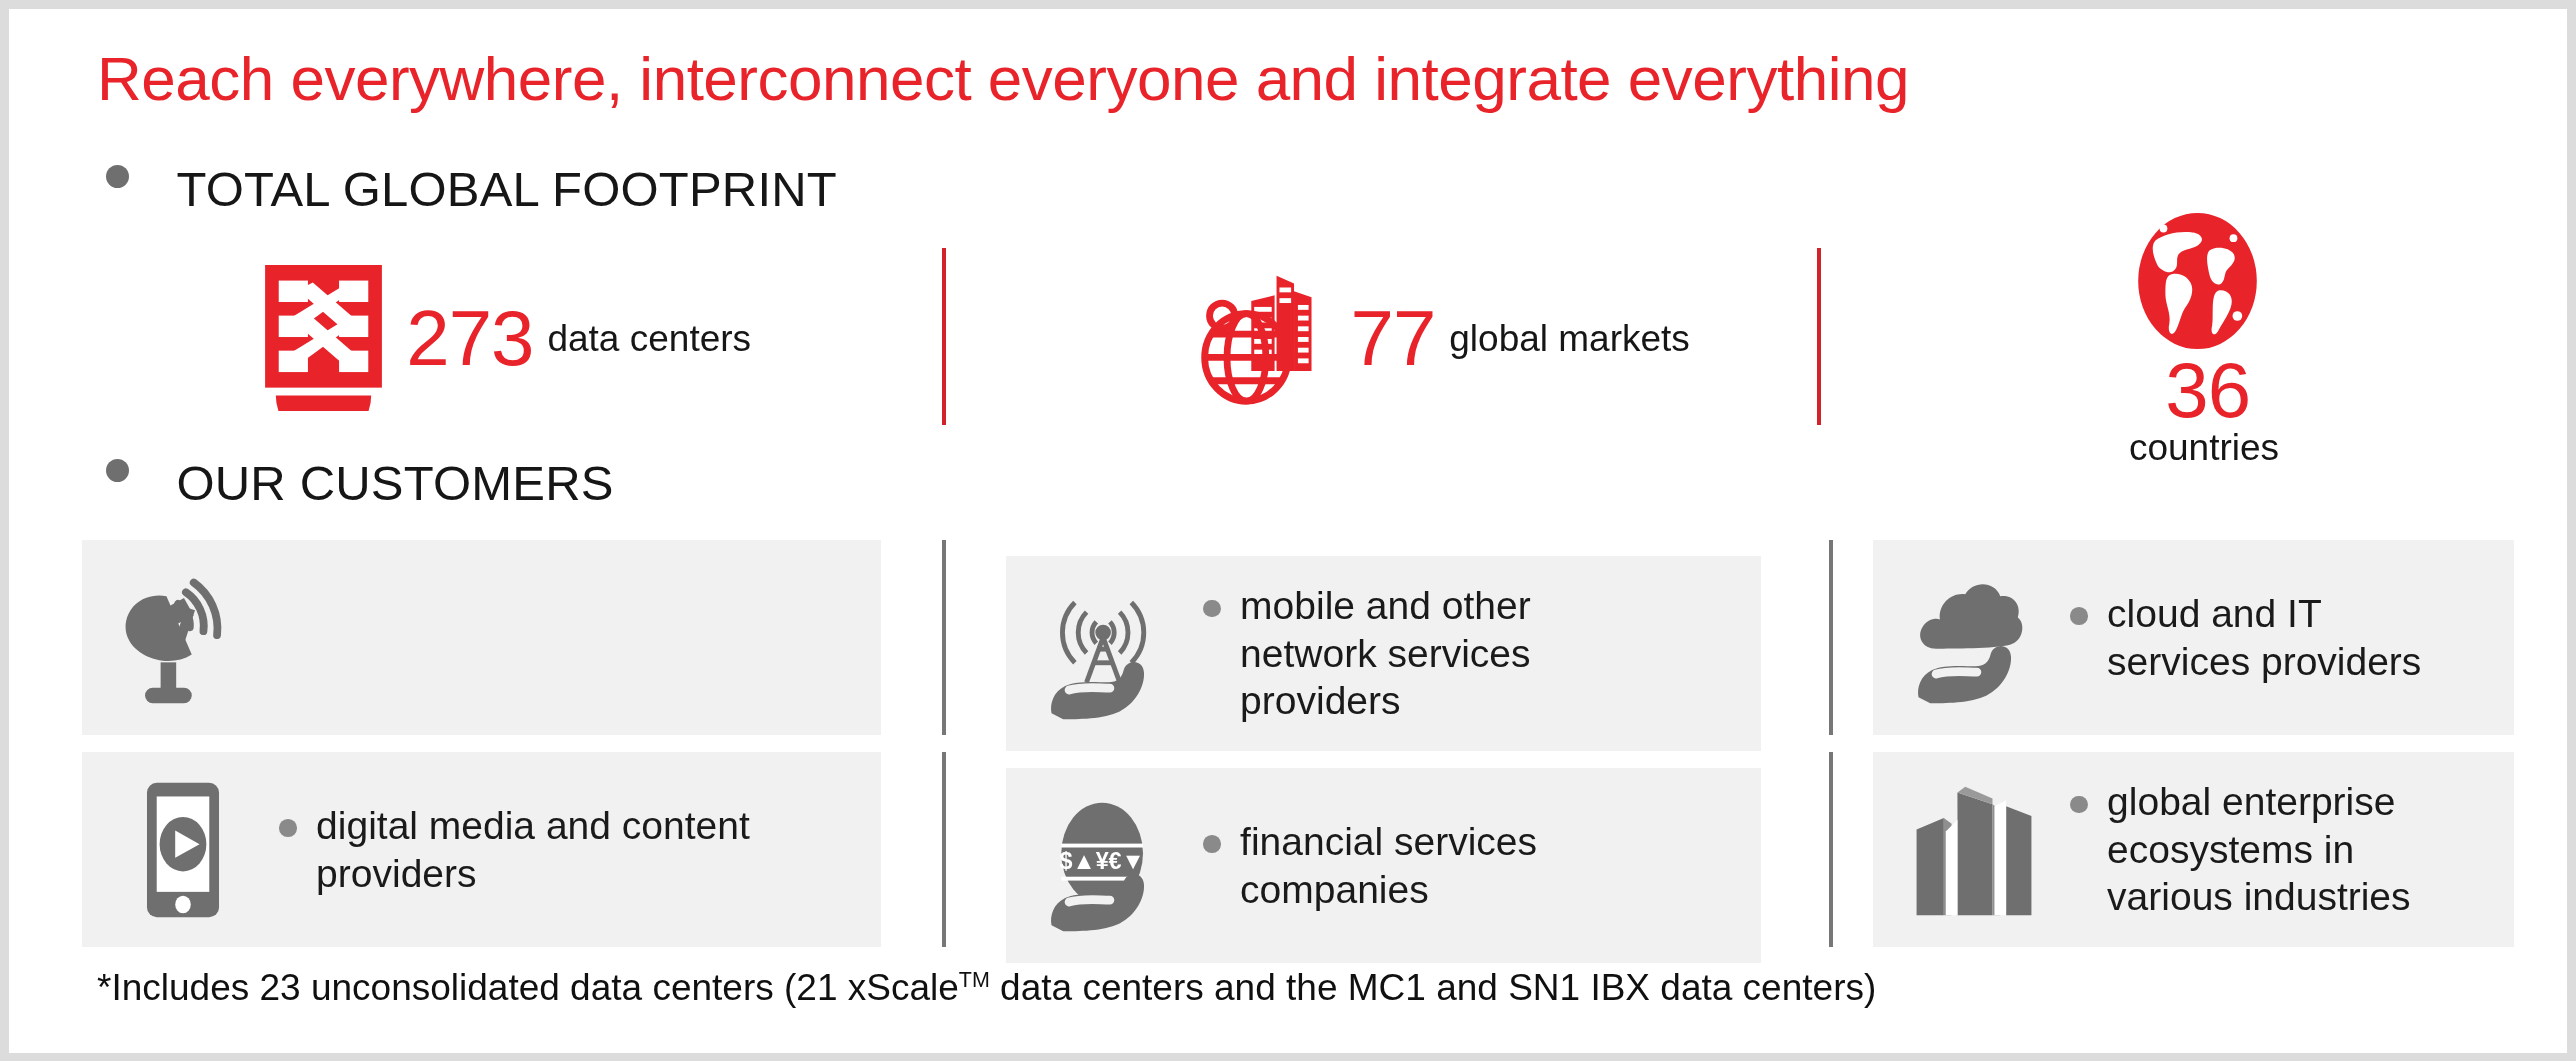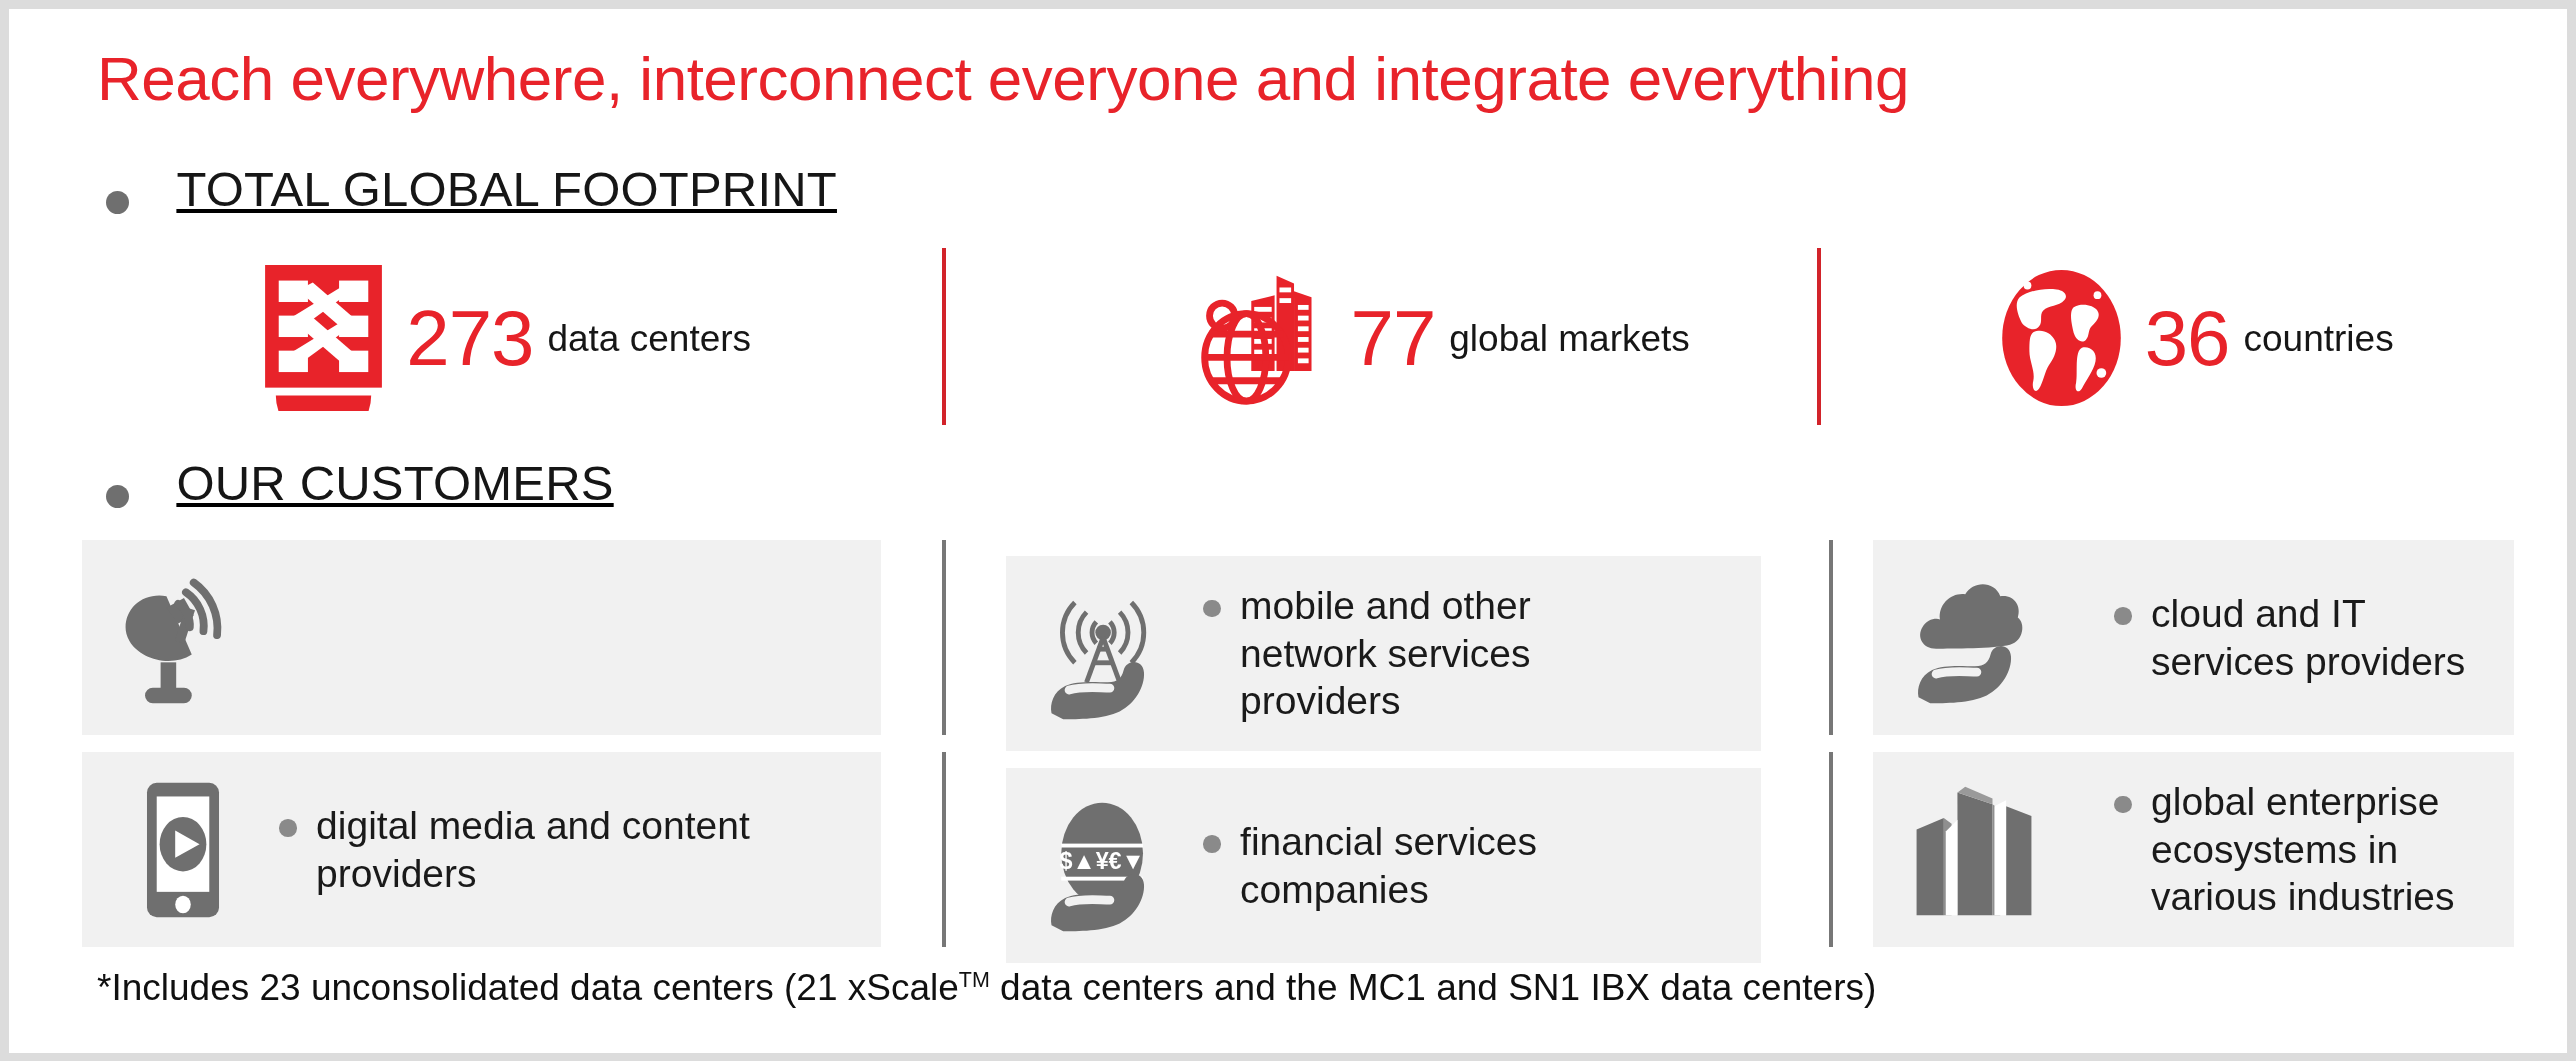--- a/index.html
+++ b/index.html
@@ -20,21 +20,21 @@
   
   .title{
     position:absolute;left:88px;top:37px;
     font-size:62px;line-height:1.05;
     color:#e8232a;
     white-space:nowrap;
     letter-spacing:-0.5px;
   }
 
   
-  .sec-head{position:absolute;display:flex;align-items:flex-end;text-decoration:underline;}
+  .sec-head{position:absolute;display:flex;align-items:flex-start;}
   .sec-bullet{
     width:23.4px;height:23.4px;border-radius:50%;
     background:#6f6f6f;flex:0 0 auto;
   }
   .sec-label{
     margin-left:47px;
     font-size:49px;color:#161616;line-height:1;
     letter-spacing:0.2px;white-space:nowrap;
   }
   #sec-footprint{left:97px;top:156px;}
@@ -44,21 +44,21 @@
   .stats{
     position:absolute;left:93px;top:239px;
     width:2397px;height:180px;
   }
   .stat{
     position:absolute;top:0;height:180px;
     display:flex;align-items:center;justify-content:center;
   }
   #stat-0{left:0px;width:809px;}
   #stat-1{left:935px;width:809px;}
-  #stat-2{left:1793px;width:604px;}
+  #stat-2{left:1793px;width:604px;flex-direction:column;}
 
   .stat-icon{flex:0 0 auto;display:flex;align-items:center;justify-content:center;}
   .stat-num{
     font-size:78px;color:#e8232a;line-height:1;
     margin-left:21.4px;letter-spacing:-1px;
   }
   .stat-txt{
     font-size:37px;color:#161616;line-height:1;
     margin-left:14px;white-space:nowrap;
   }
@@ -74,21 +74,21 @@
   .card{
     position:absolute;
     background:#f1f1f1;
     display:flex;align-items:center;
     box-sizing:border-box;
   }
   .card-r0{top:0px;height:195px;}
   .card-r1{top:212px;height:195px;}
   .card-c0{left:0px;width:799px;}
   .card-c1{left:924px;width:755px;margin-top:16px;}
-  .card-c2{left:1791px;width:641px;gap:44px;}
+  .card-c2{left:1791px;width:641px;}
 
   .card-icon{
     flex:0 0 auto;width:166px;height:166px;margin-left:17.5px;
     display:flex;align-items:center;justify-content:center;
   }
   .card-body{display:flex;align-items:flex-start;margin-left:13.6px;}
   .card-bullet{
     width:17.5px;height:17.5px;border-radius:50%;background:#8a8a8a;
     flex:0 0 auto;margin-top:17.5px;
   }

